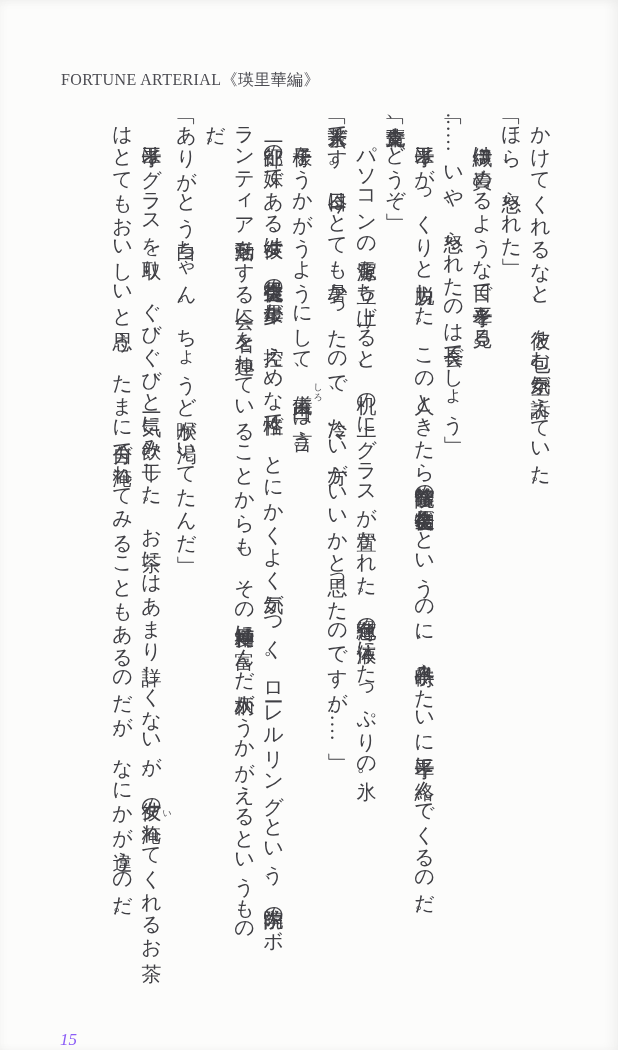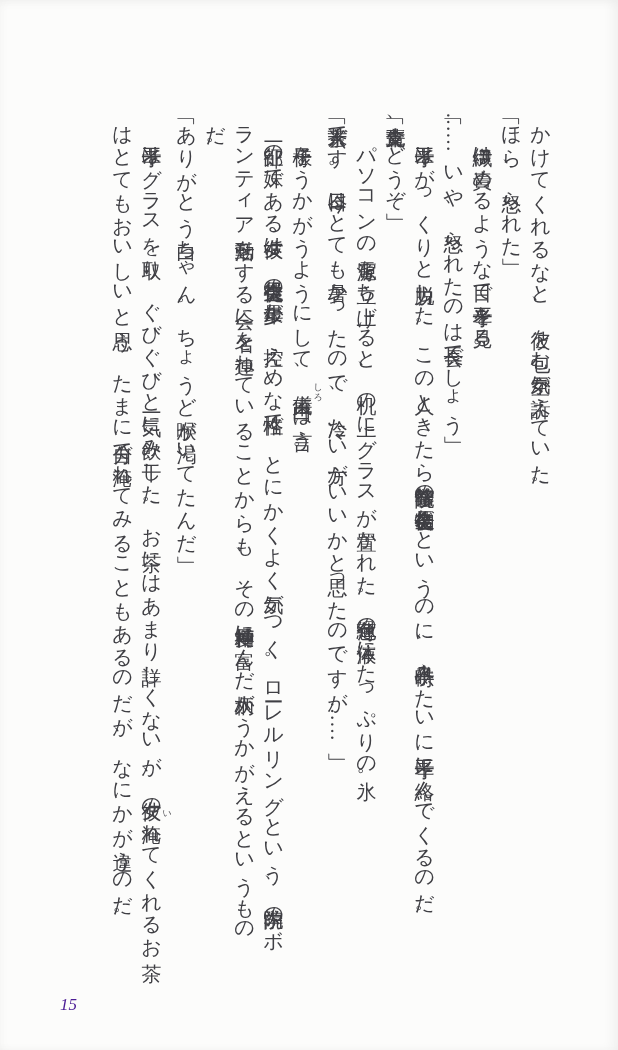--- a/index.html
+++ b/index.html
@@ -46,30 +46,31 @@
     padding: 0;
   }
   .novel-text ruby > rt {
     font-size: 9px;
     letter-spacing: 0;
     color: #4a4a4f;
   }
   .page-number {
     position: absolute;
     left: 60px;
-    top: 995px;
+    top: 1030px;
     font-size: 17px;
     font-style: italic;
-    color: #4c1d95;
+    color: #8b5cf6;
   }
 </style>
 </head>
 <body>
 
 <div class="page">
+  <div class="running-header">FORTUNE ARTERIAL《瑛里華編》</div>
 
   <div class="novel-text">
       <p>かけてくれるなと、彼を包む空気が訴えていた。</p>
       <p>「ほら、怒られた」</p>
       <p>　伊織は責めるような目で孝平を見る。</p>
       <p>「……いや、怒られたのは会長でしょう」</p>
       <p>　孝平はがっくりと脱力した。この人ときたら修智館学院の名物生徒会長だというのに、時々子供みたいに孝平に絡んでくるのだ。</p>
       <p>「支倉先輩、どうぞ」</p>
       <p>　パソコンの電源を立ち上げると、机の上にグラスが置かれた。薄緑色の液体にたっぷりの氷。</p>
       <p>「玄米茶です。今日はとても暑かったので、冷たい方がいいかと思ったのですが……」</p>

